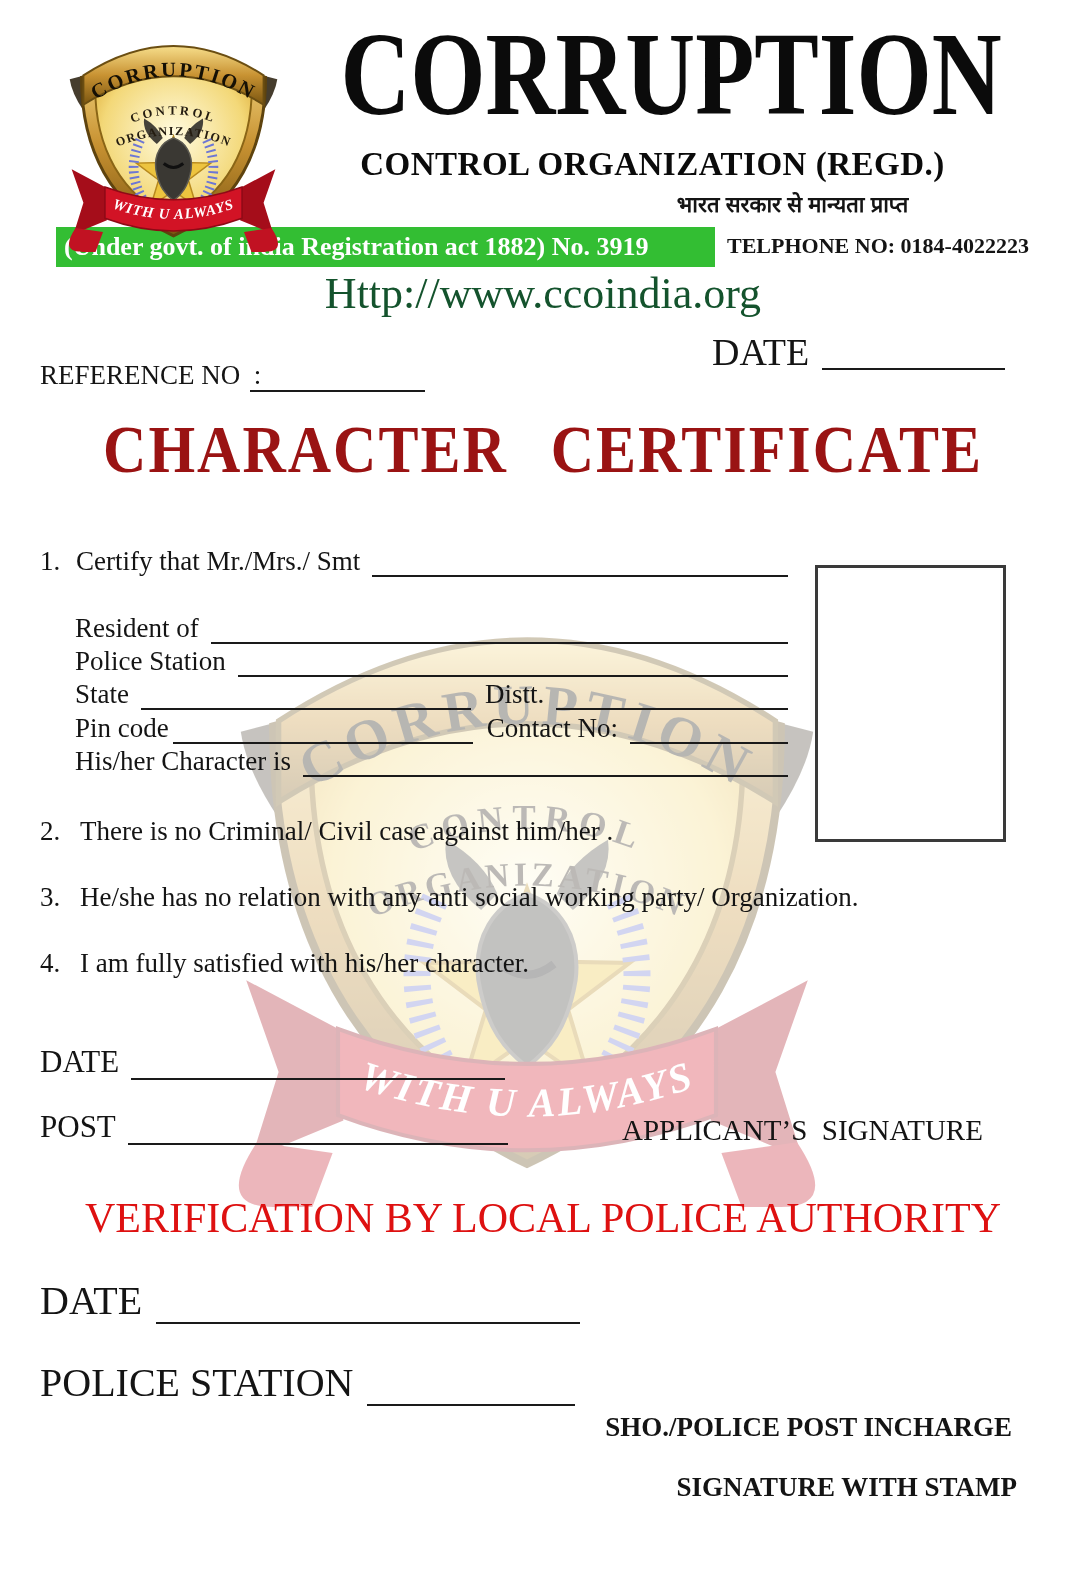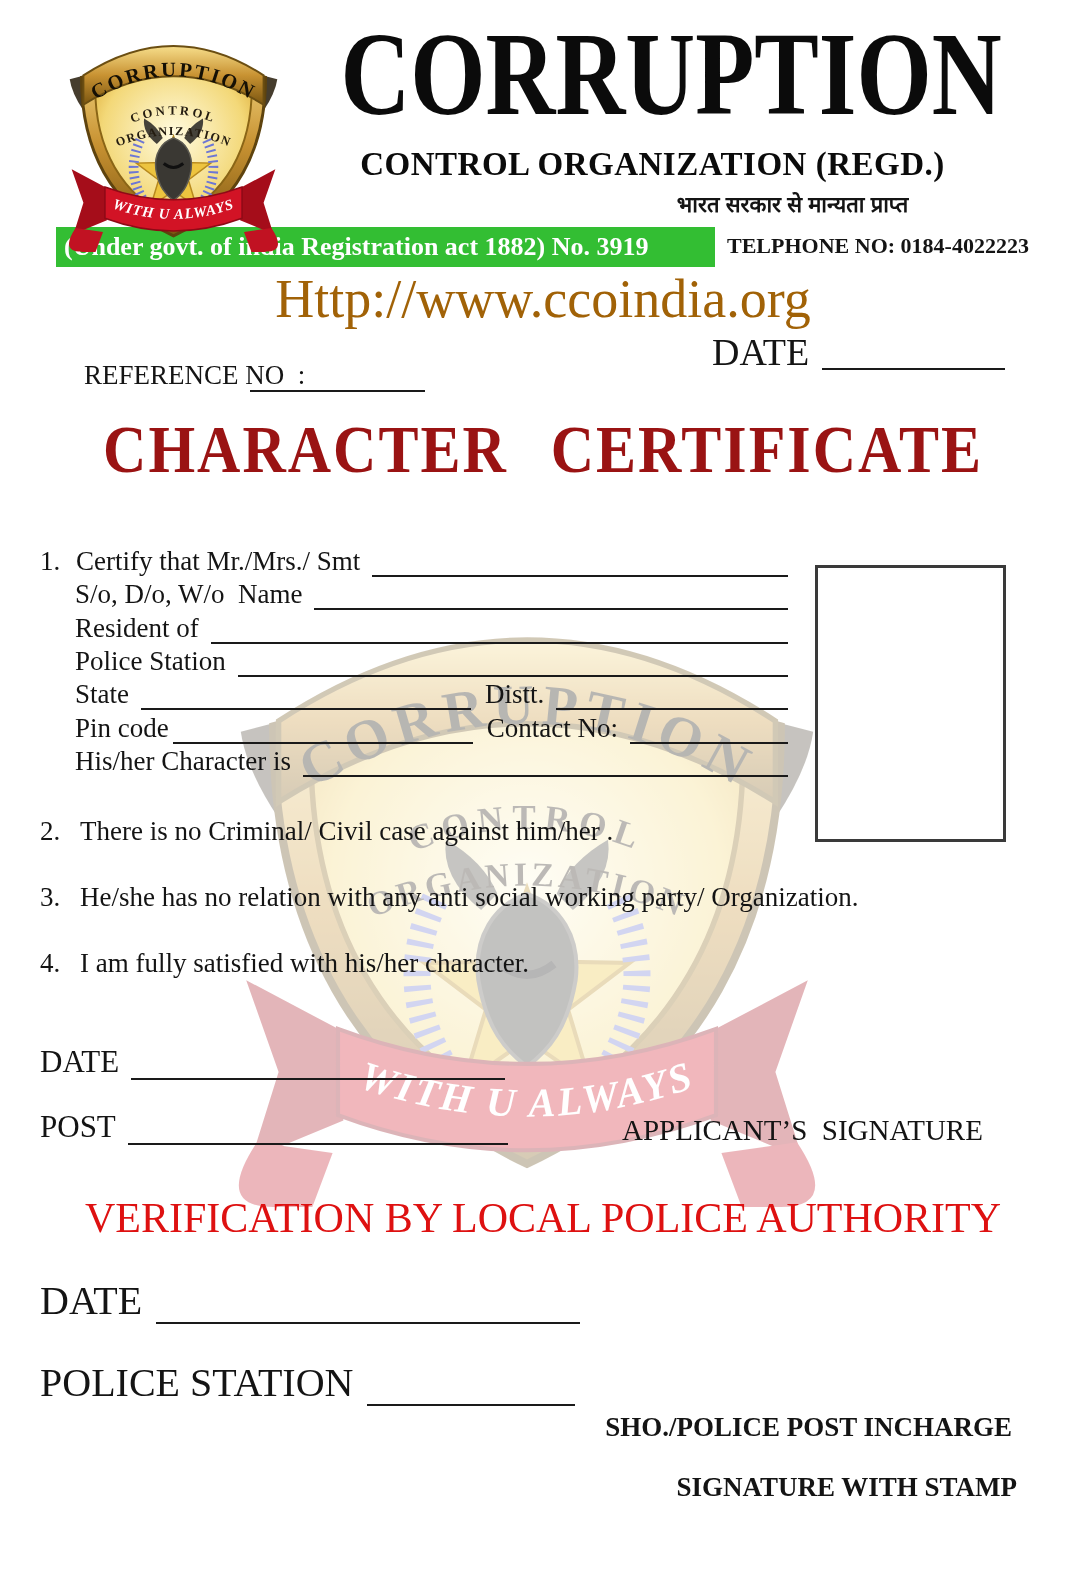--- a/index.html
+++ b/index.html
@@ -28,28 +28,28 @@
     font-size:22px; font-weight:700; font-family:"Liberation Sans", sans-serif;
   }
   .green-bar {
     left:56px; top:227px; width:659px; height:40px; background:#33be33;
     color:#ffffff; font-weight:700; font-size:26px; line-height:40px;
     padding-left:8px; white-space:nowrap;
   }
   .telephone { left:727px; top:233px; font-size:22px; font-weight:700; white-space:nowrap; }
   .website {
     left:78px; top:268px; width:930px; text-align:center;
-    font-size:54px; color:#a16207;
+    font-size:44px; color:#14532d;
   }
 
   
   .date-top-label { left:712px; top:330px; font-size:38px; }
   .line { border-bottom:2px solid #1a1a1a; }
   .date-top-line { left:822px; top:368px; width:183px; height:0; }
-  .ref-label { left:40px; top:360px; font-size:27px;margin-left:44px; }
+  .ref-label { left:40px; top:360px; font-size:27px; }
   .ref-line { left:250px; top:390px; width:175px; height:0; }
 
   .cert-title {
     left:30px; top:412px; width:1026px; text-align:center; white-space:nowrap;
     font-size:60px; font-weight:700; color:#9a1313; letter-spacing:2px;
     word-spacing:26px; transform:scaleY(1.12); transform-origin:50% 0;
   }
 
   
   .frow {
@@ -241,24 +241,20 @@
   <div class="abs ref-label z1">REFERENCE NO&nbsp; :</div>
   <div class="abs line ref-line z1"></div>
 
   <div class="abs cert-title z1">CHARACTER&nbsp;CERTIFICATE</div>
 
   <div class="frow" style="top:546px">
     <span class="num">1.</span>
     <span>Certify that Mr./Mrs./ Smt</span>
     <span class="fl"></span>
   </div>
-  <div class="frow ind" style="top:579px">
-    <span>S/o, D/o, W/o&nbsp; Name</span>
-    <span class="fl"></span>
-  </div>
   <div class="frow ind" style="top:613px">
     <span>Resident of</span>
     <span class="fl"></span>
   </div>
   <div class="frow ind" style="top:646px">
     <span>Police Station</span>
     <span class="fl"></span>
   </div>
   <div class="frow ind" style="top:679px">
     <span>State</span>

